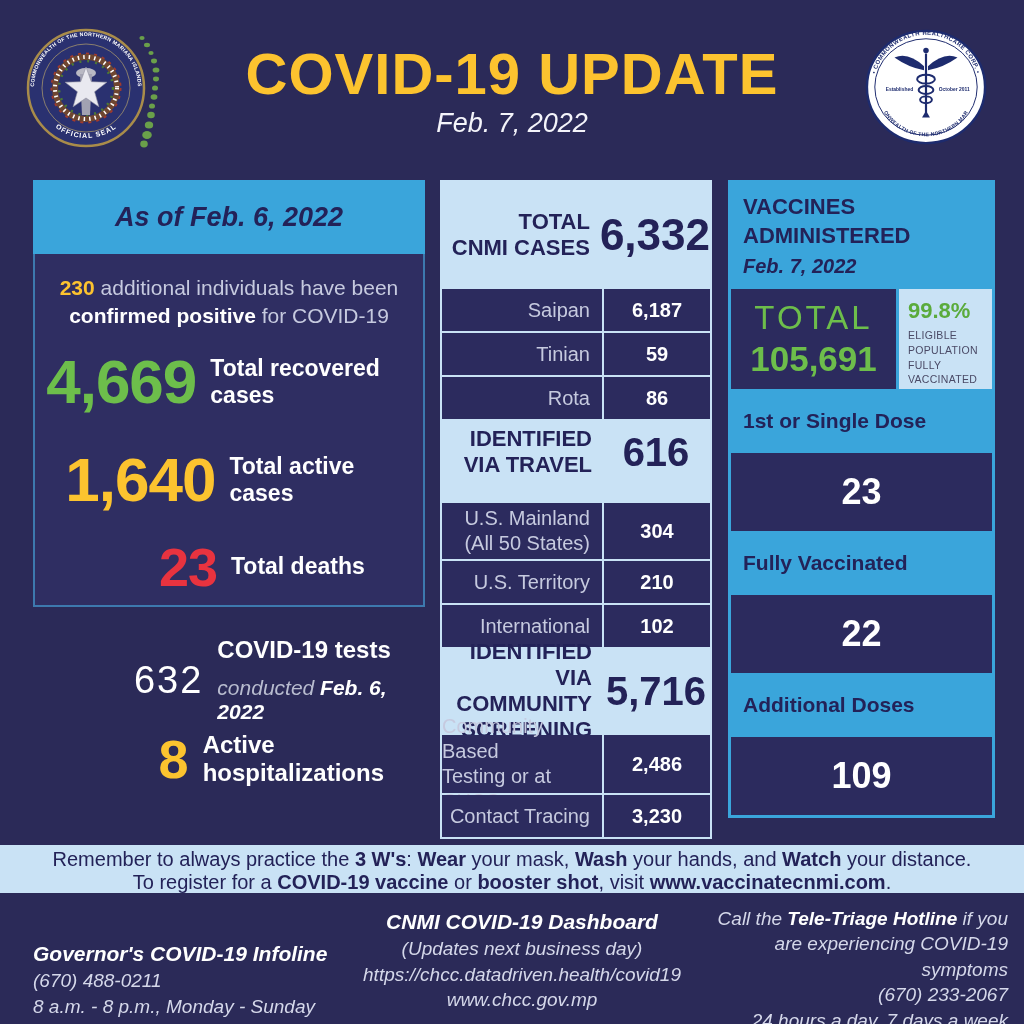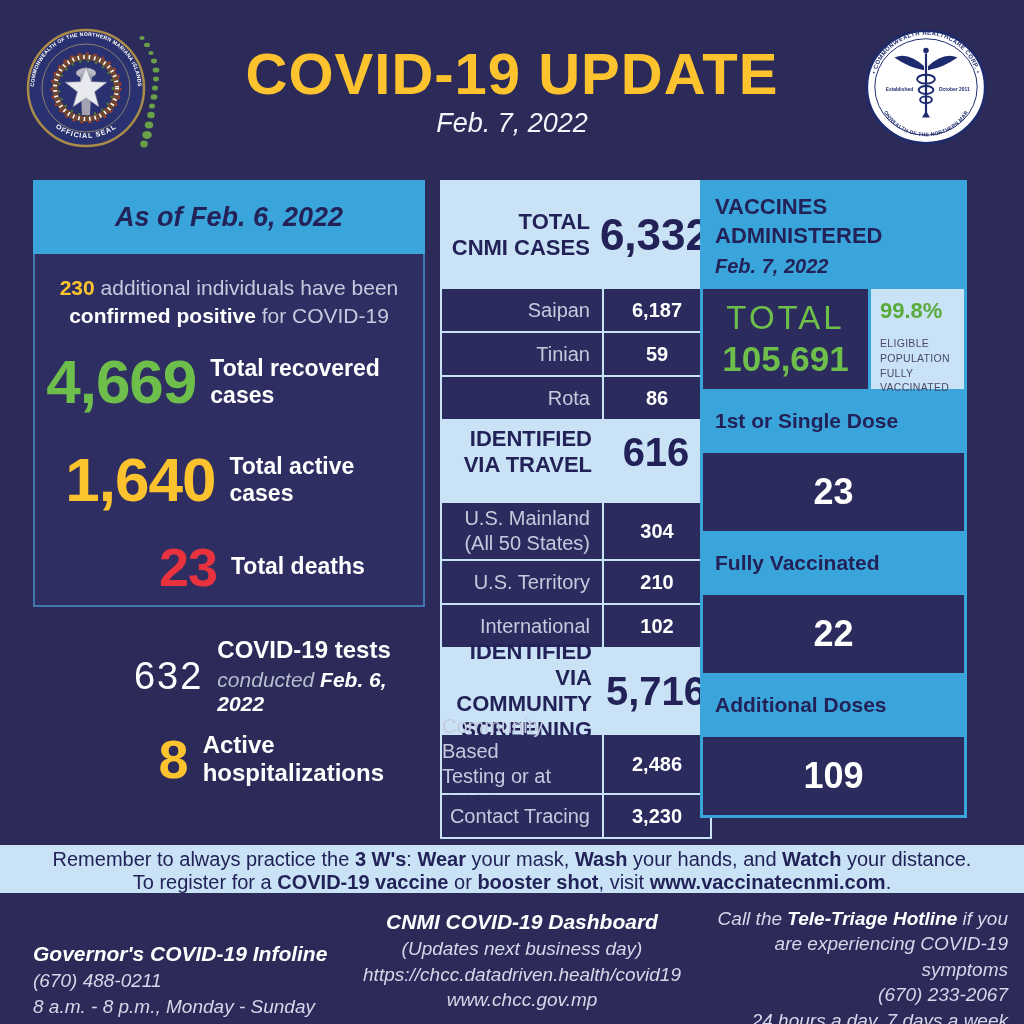--- a/index.html
+++ b/index.html
@@ -22,21 +22,21 @@
   .stat{display:flex;align-items:center;}
   .stat-num{width:182px;text-align:right;font-weight:bold;font-size:62px;letter-spacing:-1px;}
   .stat-num.small{font-size:54px;}
   .stat-label{margin-left:14px;font-weight:bold;font-size:23px;color:#fff;}
   .r1{margin-top:14px;height:76px;} .r2{margin-top:22px;height:76px;} .r3{margin-top:18px;height:62px;}
 
   .tests{left:33px;top:636px;width:392px;display:flex;align-items:center;}
   .tests-num{width:182px;text-align:right;font-size:38px;font-weight:normal;color:#fff;letter-spacing:2px;}
   .tests-txt{margin-left:14px;}
   .tests-l1{font-weight:bold;font-size:24px;}
-  .tests-l2{font-size:21px;font-style:italic;color:#b8bccf;margin-top:4px;}
+  .tests-l2{font-size:21px;font-style:italic;color:#b8bccf;margin-top:12px;}
   .tests-l2 .d{font-weight:bold;color:#fff;}
   .hosp{left:33px;top:728px;width:392px;display:flex;align-items:center;}
   .hosp-num{width:182px;text-align:right;font-size:54px;font-weight:bold;color:#fcc32f;}
   .hosp-label{margin-left:14px;font-weight:bold;font-size:24px;}
 
   
   .mid{left:440px;top:180px;width:272px;background:#c9e2f5;padding:2px;box-sizing:border-box;
        display:flex;flex-direction:column;gap:2px;}
   .hcell{background:#c9e2f5;display:flex;align-items:center;}
   .hlabel{width:160px;box-sizing:border-box;padding-right:10px;text-align:right;font-weight:bold;
@@ -44,32 +44,32 @@
   .hval{flex:1;text-align:center;color:#232258;font-weight:bold;font-size:40px;}
   .hval.big{font-size:44px;}
   .mrow{display:flex;gap:2px;}
   .cell-l{width:160px;background:#2c2b5e;display:flex;align-items:center;justify-content:flex-end;
           padding-right:12px;box-sizing:border-box;}
   .cell-l span{color:#c6cadf;font-size:20px;text-align:left;line-height:1.25;white-space:pre-line;}
   .cell-v{flex:1;background:#2c2b5e;display:flex;align-items:center;justify-content:center;font-weight:bold;font-size:20px;}
   .h105{height:105px;} .h42{height:42px;} .h62{height:62px;} .h56{height:56px;margin-top:18px;} .h84{height:84px;} .h58{height:58px;}
 
   
-  .vax{left:700px;top:180px;width:267px;background:#3aa5db;padding:3px;box-sizing:border-box;
+  .vax{left:728px;top:180px;width:267px;background:#3aa5db;padding:3px;box-sizing:border-box;
        display:flex;flex-direction:column;gap:3px;}
   .vax-head{padding:10px 12px 8px;}
   .vax-title{font-weight:bold;color:#232258;font-size:22px;line-height:1.3;white-space:pre-line;}
   .vax-date{font-style:italic;font-weight:bold;color:#232258;font-size:20px;margin-top:5px;}
   .vax-total-row{display:flex;gap:3px;height:100px;}
   .vt-left{width:171px;background:#2c2b5e;display:flex;flex-direction:column;align-items:center;justify-content:center;}
   .vt-total{color:#6dbe4b;font-size:33px;letter-spacing:3px;}
   .vt-num{color:#6dbe4b;font-size:35px;font-weight:bold;margin-top:2px;}
   .vt-right{flex:1;background:#c9e2f5;padding:9px 4px 16px 9px;box-sizing:border-box;}
   .vt-pct{color:#5aab3c;font-weight:bold;font-size:22px;}
-  .vt-pct-label{color:#4a4a66;font-size:10.5px;line-height:1.4;margin-top:12px;letter-spacing:.3px;width:80px;}
+  .vt-pct-label{color:#4a4a66;font-size:10.5px;line-height:1.4;margin-top:4px;letter-spacing:.3px;width:80px;}
   .vax-band{height:58px;display:flex;align-items:center;padding-left:12px;color:#232258;font-weight:bold;font-size:21px;}
   .vax-val{height:78px;background:#2c2b5e;display:flex;align-items:center;justify-content:center;font-weight:bold;font-size:36px;}
 
   
   .reminder{left:0;top:845px;width:1024px;height:48px;background:#c9e2f5;color:#232258;text-align:center;
             font-size:20px;line-height:23px;padding-top:3px;box-sizing:border-box;}
 
   
   .f-title{font-weight:bold;font-style:italic;font-size:21px;color:#fff;line-height:1.35;}
   .f-line{font-style:italic;font-size:19px;color:#d5d8ea;line-height:1.34;}

